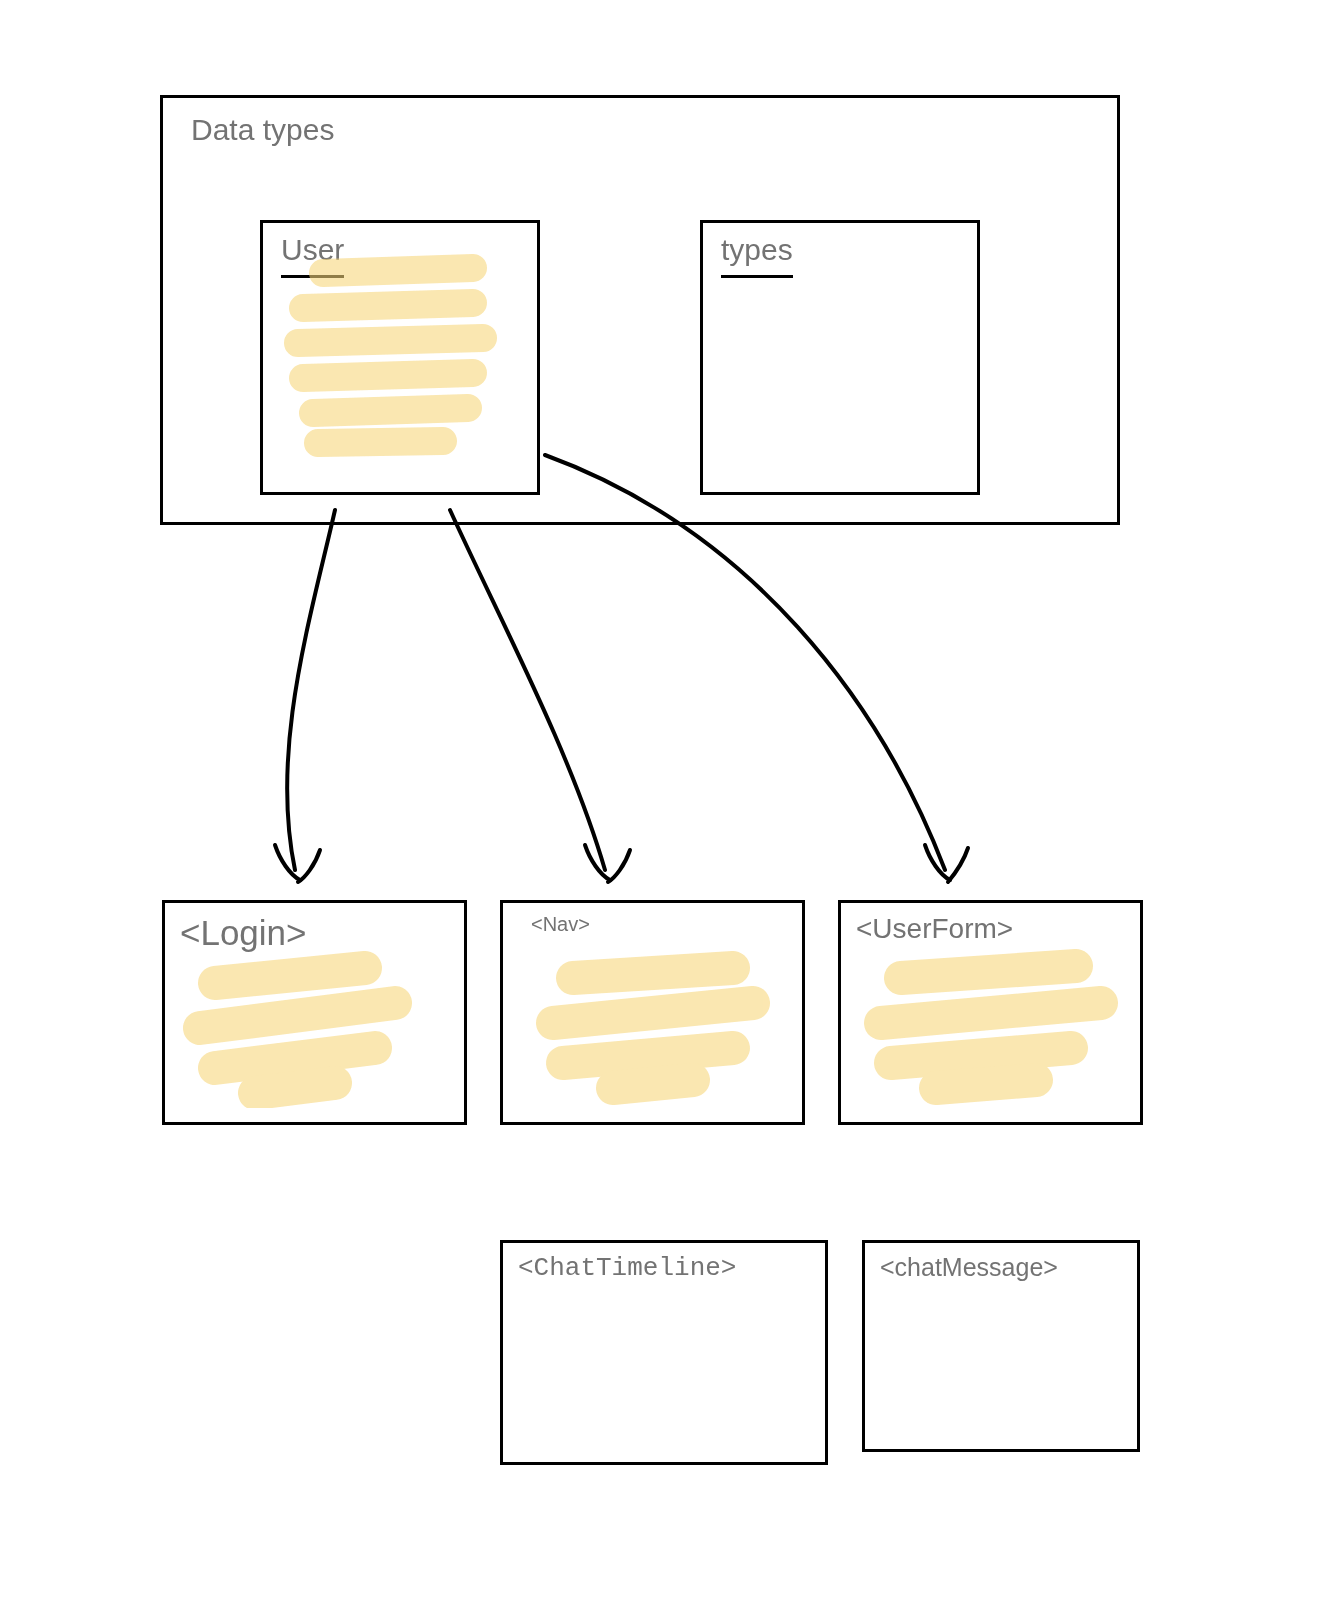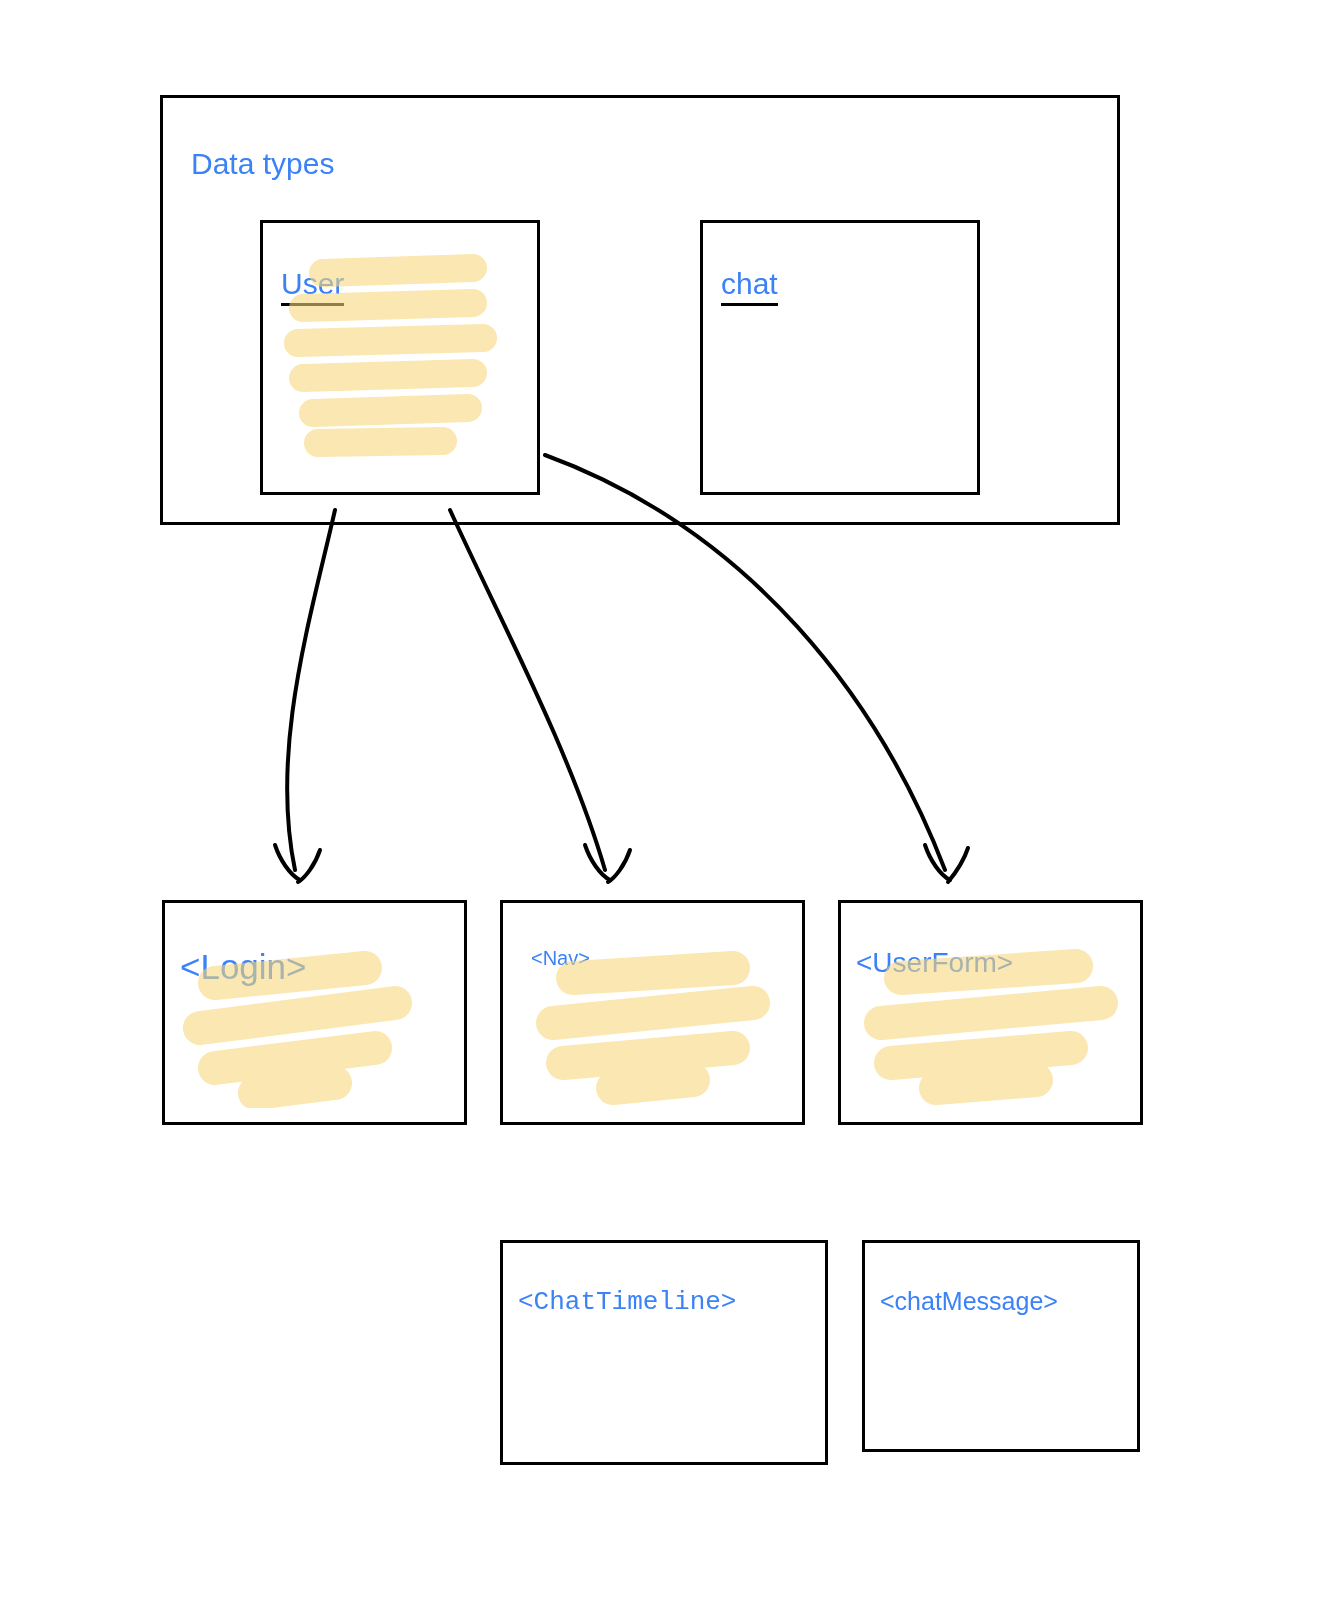--- a/index.html
+++ b/index.html
@@ -17,28 +17,27 @@
     }
     .data-types-box {
       left: 160px;
       top: 95px;
       width: 960px;
       height: 430px;
     }
     .label {
       position: absolute;
       font-size: 30px;
-      color: #3b82f6;
+      color: #737373;
       font-weight: 500;
       white-space: nowrap;
-      margin-top: 34px;
     }
     .underline {
       border-bottom: 3px solid #000;
-      padding-bottom: 2px;
+      padding-bottom: 8px;
       display: inline-block;
     }
     .user-box {
       left: 260px;
       top: 220px;
       width: 280px;
       height: 275px;
     }
     .chat-box {
       left: 700px;
@@ -83,21 +82,21 @@
       <path d="M30 65 L200 60"></path>
       <path d="M25 100 L210 95"></path>
       <path d="M30 135 L200 130"></path>
       <path d="M40 170 L195 165"></path>
       <path d="M45 200 L170 198"></path>
     </g>
   </svg>
 </div>
 
 <div class="container-box chat-box">
-  <span class="label underline" style="left:18px; top:10px;">chat</span>
+  <span class="label underline" style="left:18px; top:10px;">types</span>
 </div>
 
 <svg class="arrow" style="left:0; top:0;" width="1321" height="1600">
   <g fill="none" stroke="#000" stroke-width="4" stroke-linecap="round">
     <path d="M 335 510 C 310 620, 270 750, 295 870"></path>
     <path d="M 275 845 C 280 860, 290 875, 300 880"></path>
     <path d="M 320 850 C 315 865, 305 878, 298 882"></path>
   </g>
 </svg>
 

